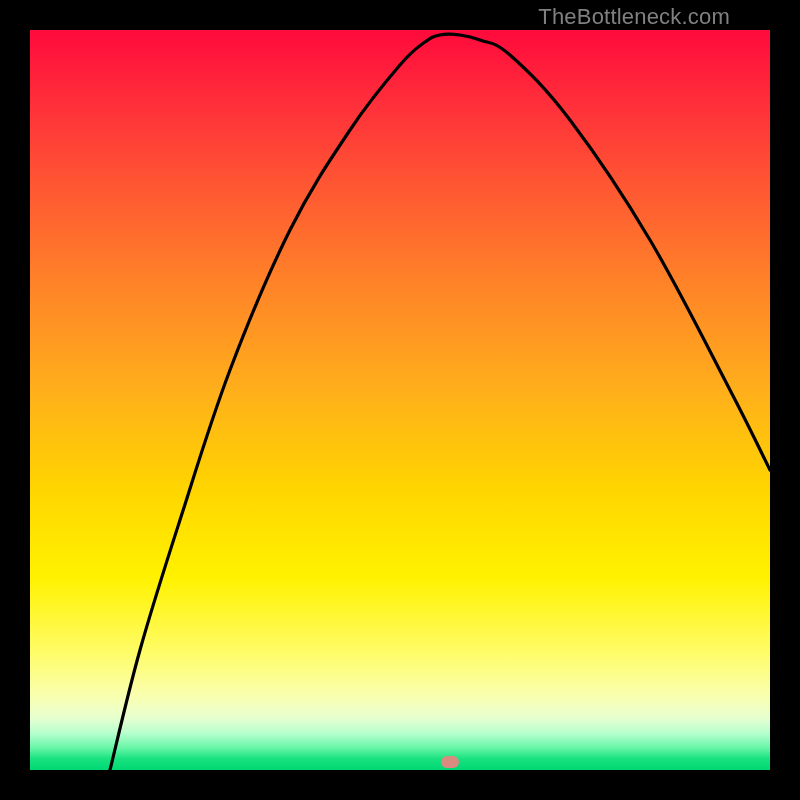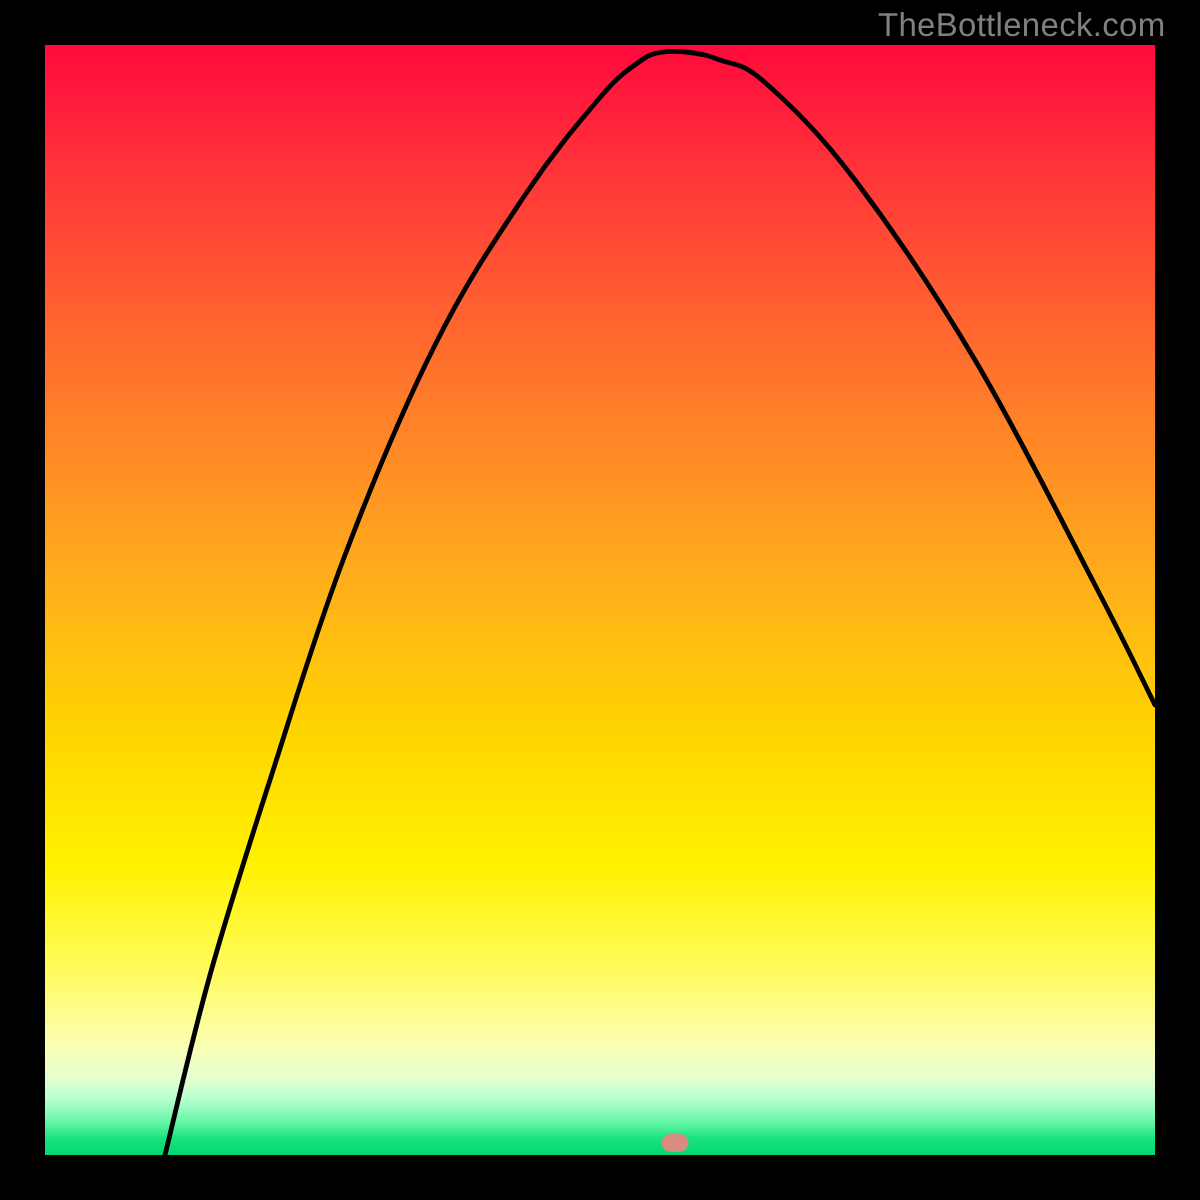--- a/index.html
+++ b/index.html
@@ -10,21 +10,20 @@
     overflow: hidden;
     background: #000;
   }
   .frame {
     position: absolute;
     left: 0;
     top: 0;
     width: 740px;
     height: 800px;
     background: #000;
-    padding-left: 47px;
   }
   .plot {
     position: absolute;
     left: 30px;
     top: 30px;
     width: 740px;
     height: 740px;
     background: linear-gradient(to bottom,
       #ff0a3c 0%,
       #ff2f3a 10%,

